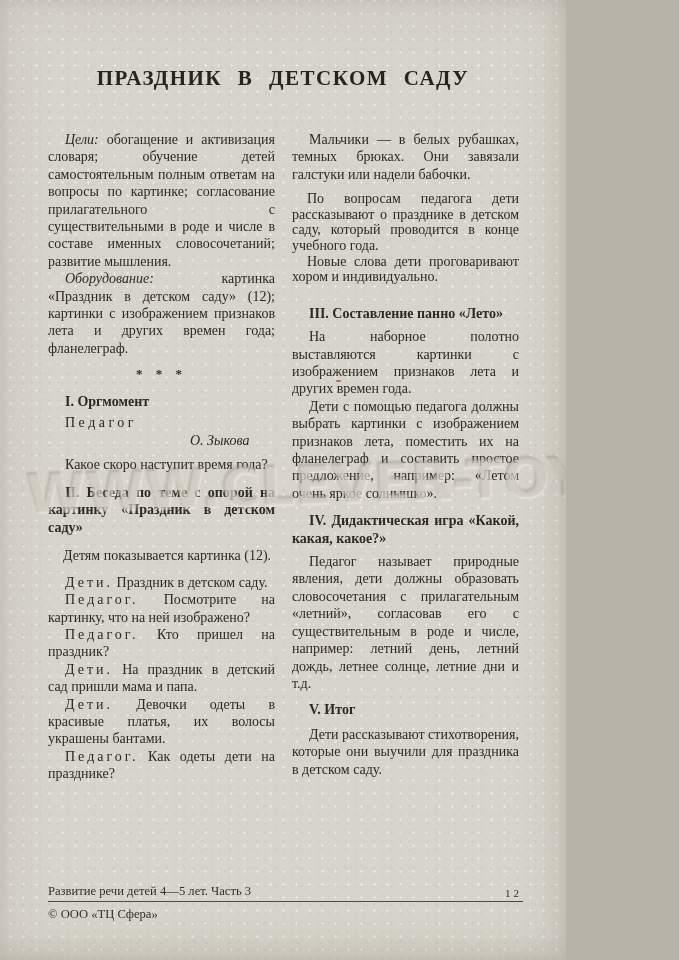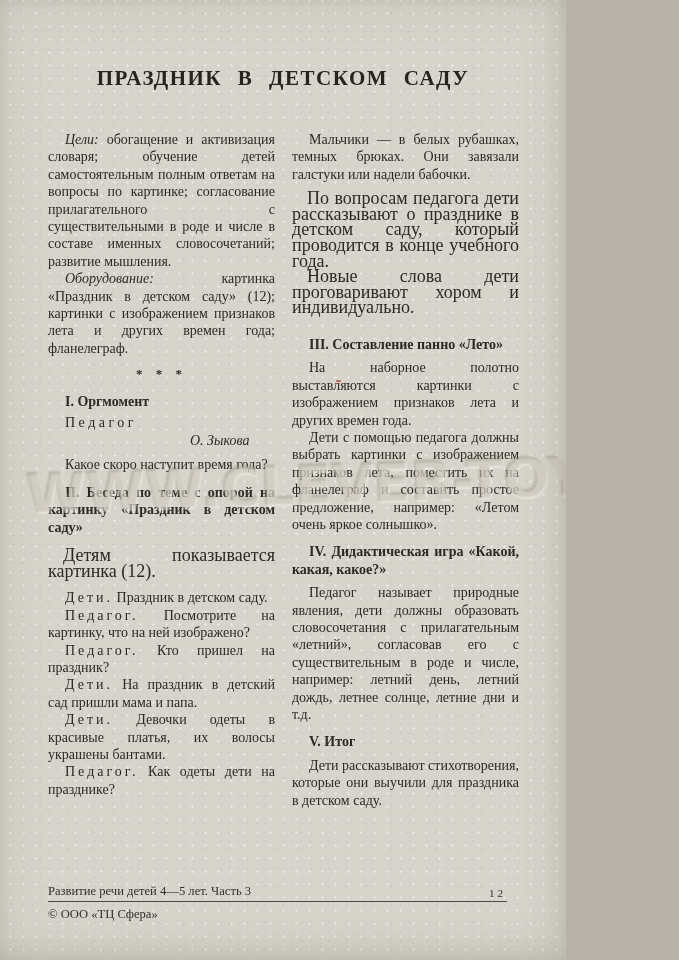--- a/index.html
+++ b/index.html
@@ -80,21 +80,21 @@
   }
   .poem div { white-space: nowrap; }
   .poem-author {
     margin: 1px 0 0 142px !important;
     text-indent: 0 !important;
     font-style: italic;
     text-align: left;
   }
   .question { margin-top: 6px !important; }
   .small {
-    font-size: 18px;
+    font-size: 14px;
     line-height: 15.6px;
     text-indent: 15px !important;
   }
   .note-solo { margin-top: 12px !important; }
   .note-block { margin-top: 8px; }
   .dialogue { margin-top: 10px; }
   .speaker { letter-spacing: 3px; }
   .h-sec3 { margin-top: 20px !important; }
   .h-sec4 { margin-top: 10px !important; }
   .h-sec5 { margin-top: 9px !important; }
@@ -111,21 +111,21 @@
     transform: rotate(-1.8deg);
     color: rgba(186,181,170,0.28);
     text-shadow:
       1px 2px 2px rgba(246,243,235,0.55),
       -1px -1px 2px rgba(96,89,76,0.22);
     pointer-events: none;
     white-space: nowrap;
   }
   .footer {
     position: absolute;
-    left: 48px; right: 59px; top: 884px;
+    left: 48px; right: 43px; top: 884px;
     color: #33302a;
   }
   .footer-top {
     display: flex;
     justify-content: space-between;
     align-items: flex-end;
   }
   .series { font-size: 12.6px; }
   .pagenum { font-size: 11px; letter-spacing: 3px; padding-right: 1px; }
   .rule { border: 0; border-top: 1.2px solid #4f4a43; margin: 2px 0 0; }

